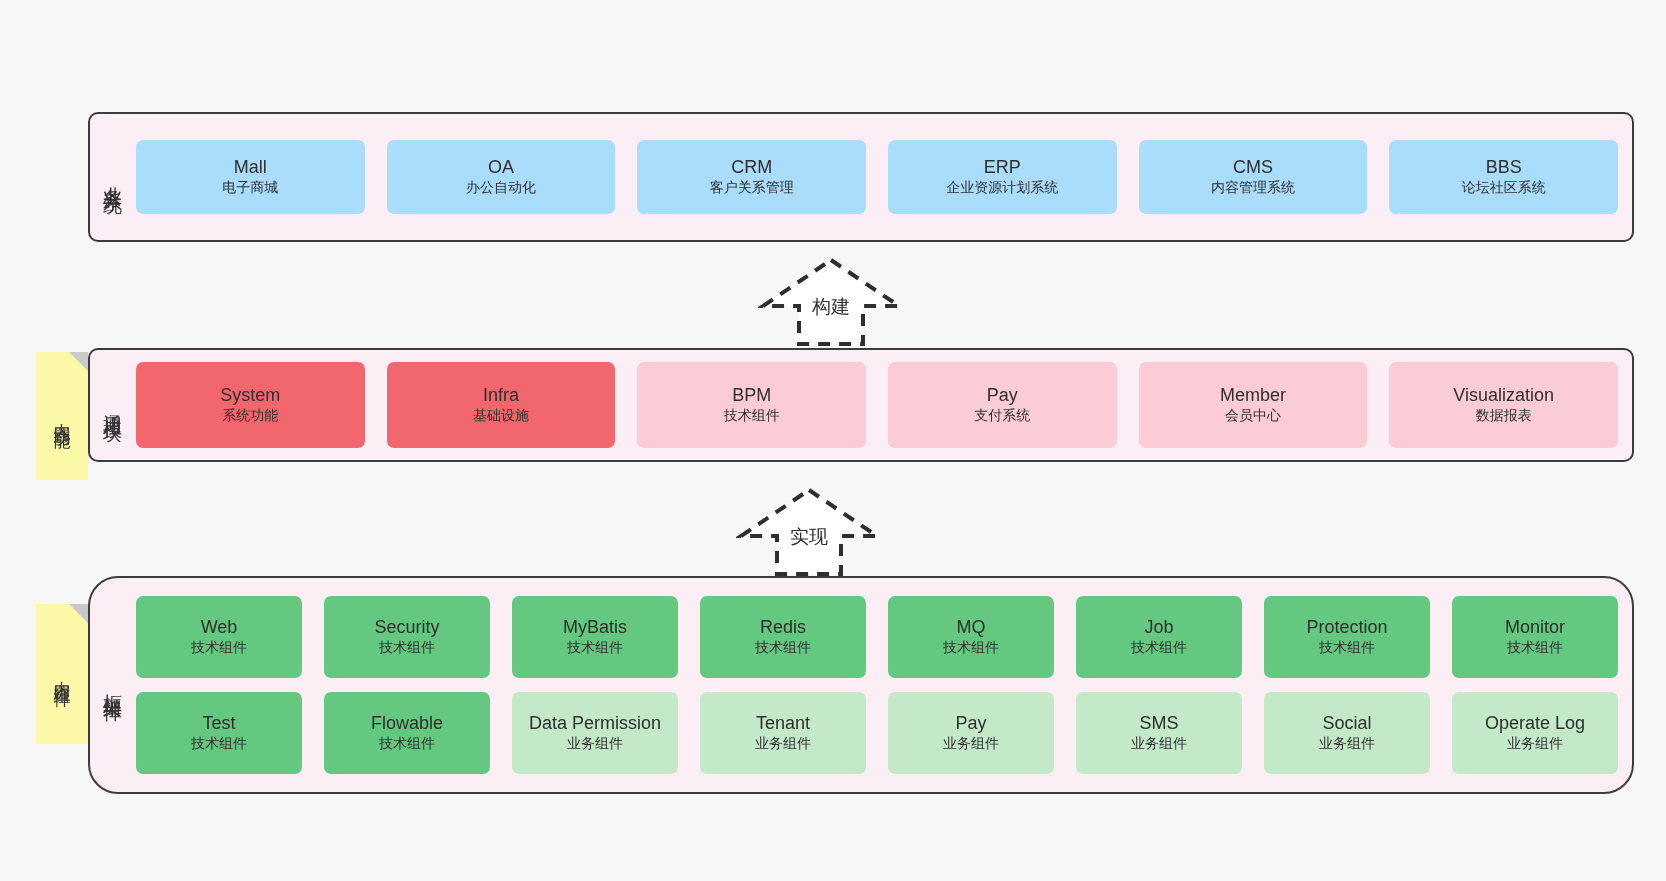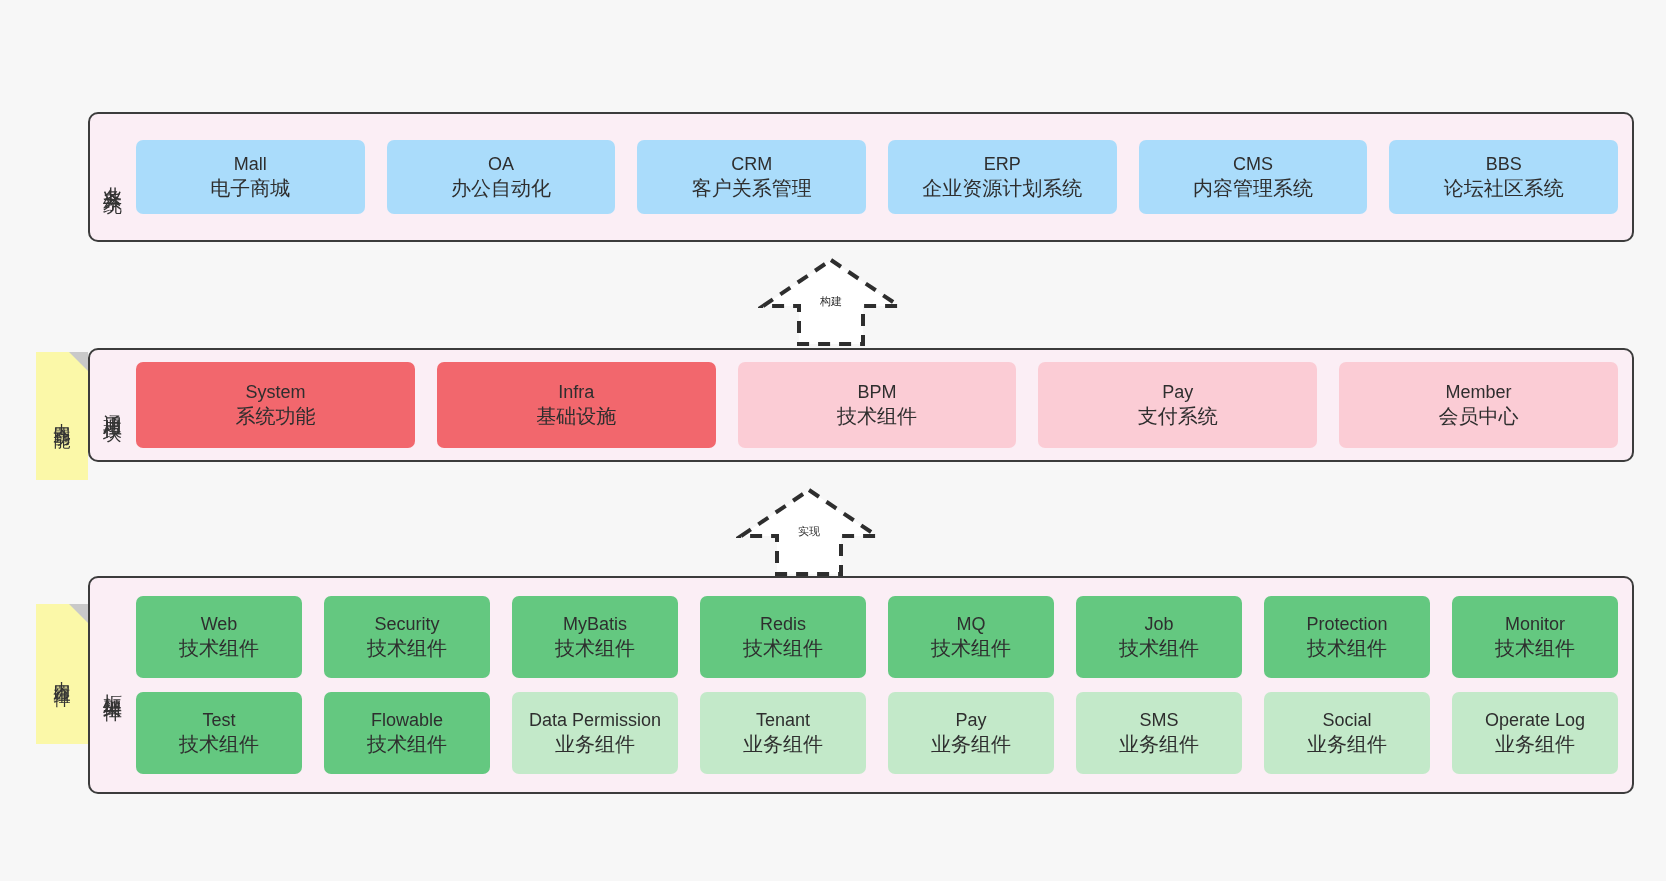--- a/index.html
+++ b/index.html
@@ -74,38 +74,38 @@
     text-align: center;
     line-height: 1.22;
     box-sizing: border-box;
     padding: 4px 6px;
   }
   .card .t-en {
     font-size: 18px;
     color: #2e2e2e;
   }
   .card .t-cn {
-    font-size: 20px;
+    font-size: 14px;
     color: #2e2e2e;
   }
 
   .card.blue       { background: #aadcfb; }
   .card.red-strong { background: #f2676d; }
   .card.red-light  { background: #fbccd5; }
   .card.green-strong { background: #64c880; }
   .card.green-light  { background: #c3e9c9; }
 
   
   #layer-business  { left: 88px;  top: 112px; width: 1546px; height: 130px; }
   #layer-business .layer-body .row { height: 74px; }
 
   #layer-modules   { left: 88px;  top: 348px; width: 1546px; height: 114px; }
   #layer-modules .layer-body .row { height: 86px; }
 
-  #layer-framework { left: 88px;  top: 576px; width: 1546px; height: 218px; }
+  #layer-framework { left: 88px;  top: 576px; width: 1546px; height: 218px; border-radius: 30px; }
   #layer-framework .layer-body .row { height: 82px; }
 
   
   .note {
     position: absolute;
     width: 52px;
     background: #fbf8a8;
     box-sizing: border-box;
     display: flex;
     align-items: center;
@@ -133,21 +133,21 @@
   
   .arrow {
     position: absolute;
     z-index: 4;
   }
   .arrow svg { display: block; }
   .arrow .arrow-label {
     position: absolute;
     left: 50%;
     transform: translateX(-50%);
-    font-size: 11px;
+    font-size: 19px;
     color: #2e2e2e;
     background: transparent;
     white-space: nowrap;
   }
   #arrow-build { left: 758px; top: 256px; width: 146px; height: 92px; }
   #arrow-build .arrow-label { top: 38px; }
   #arrow-impl  { left: 736px; top: 486px; width: 146px; height: 92px; }
   #arrow-impl  .arrow-label { top: 38px; }
 </style>
 </head>
@@ -219,20 +219,24 @@
           <span class="t-cn">技术组件</span>
         </div>
         <div class="card red-light">
           <span class="t-en">Pay</span>
           <span class="t-cn">支付系统</span>
         </div>
         <div class="card red-light">
           <span class="t-en">Member</span>
           <span class="t-cn">会员中心</span>
         </div>
+        <div class="card red-light">
+          <span class="t-en">Visualization</span>
+          <span class="t-cn">数据报表</span>
+        </div>
 
       </div>
     </div>
   </div>
 
   <div class="arrow" id="arrow-impl">
     <svg width="146" height="92" viewBox="0 0 146 92">
       <polygon points="73,4 141,50 105,50 105,88 41,88 41,50 5,50" fill="#ffffff" stroke="#2e2e2e" stroke-width="4" stroke-dasharray="12,9" stroke-linejoin="miter"></polygon>
     </svg>
     <span class="arrow-label">实现</span>

